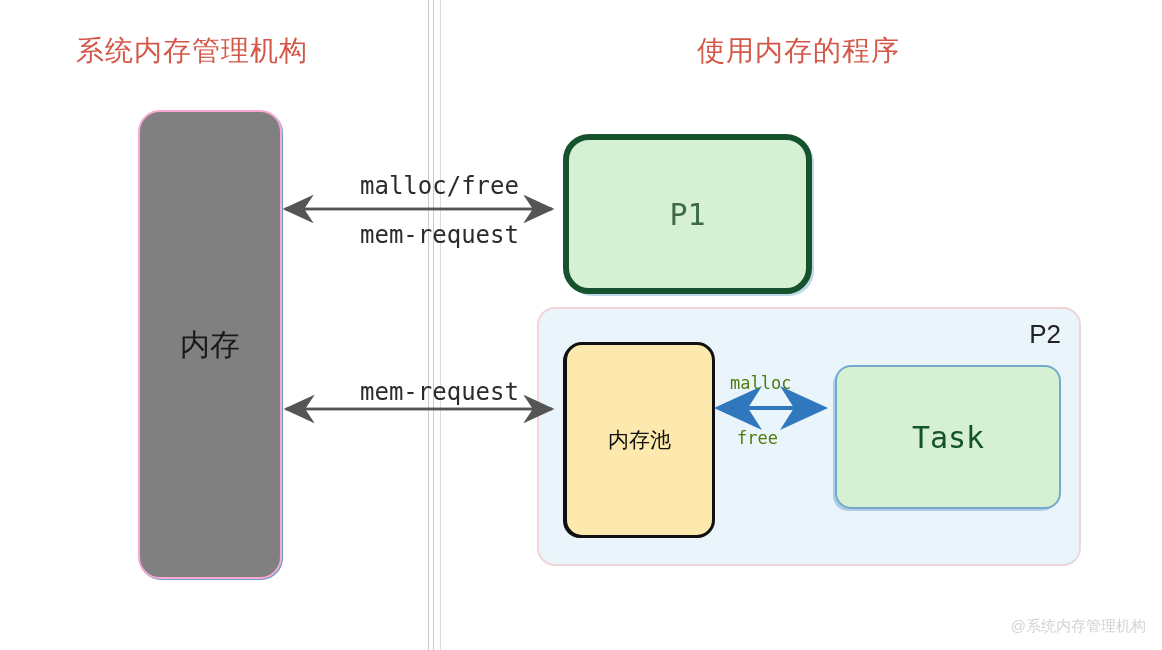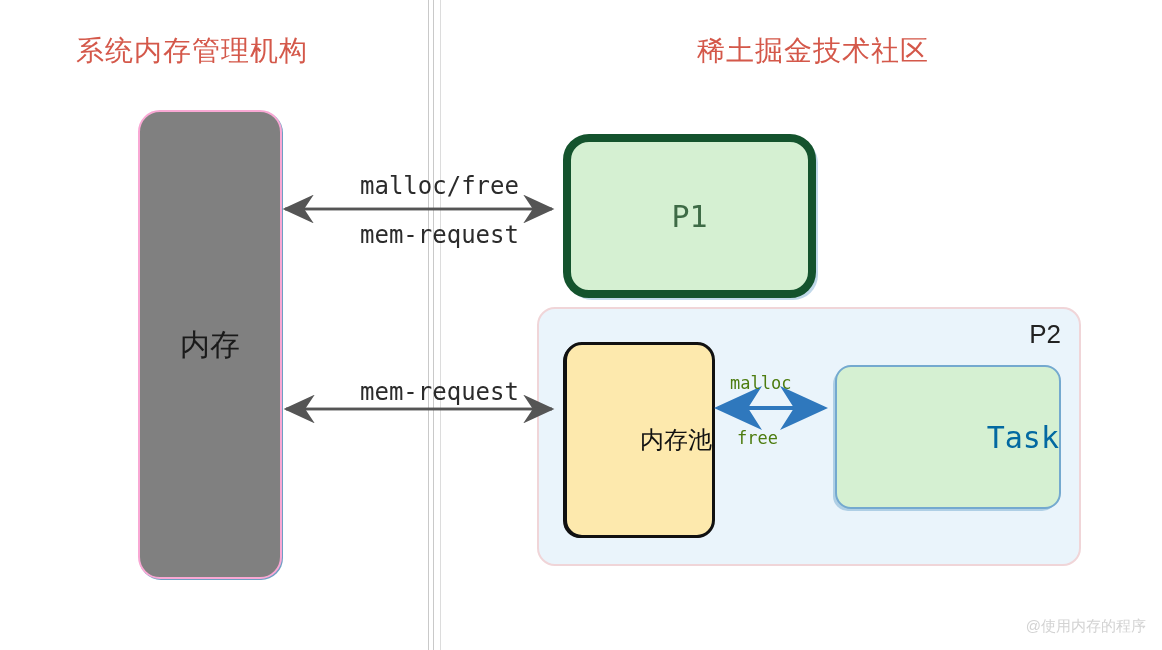--- a/index.html
+++ b/index.html
@@ -64,21 +64,21 @@
     font-family: "Liberation Sans", sans-serif;
   }
 
   
   #p1-box {
     left: 563px;
     top: 134px;
     width: 237px;
     height: 148px;
     background: #d5f0d2;
-    border: 8px solid #14532d;
+    border: 6px solid #14532d;
     border-radius: 26px;
     box-shadow: 3px 3px 0 -1px rgba(116,169,207,0.45);
   }
   #p1-box .box-label {
     position: absolute;
     left: 0; right: 0;
     top: 50%;
     transform: translateY(-50%);
     text-align: center;
     font-size: 30px;
@@ -115,45 +115,45 @@
     background: #fde9ad;
     border: 3px solid #111111;
     border-radius: 18px;
     box-shadow: -2px 1px 0 -1px #111111;
   }
   #pool-box .box-label {
     position: absolute;
     left: 0; right: 0;
     top: 50%;
     transform: translateY(-50%);
-    text-align: right;
-    font-size: 24px;
+    text-align: center;
+    font-size: 21px;
     color: #111111;
     font-family: "Liberation Sans", sans-serif;
   }
 
   
   #task-box {
     left: 296px;
     top: 56px;
     width: 222px;
     height: 140px;
     background: #d5f0d2;
     border: 2px solid #74a9cf;
     border-radius: 16px;
     box-shadow: -3px 3px 0 -1px rgba(116,169,207,0.5);
   }
   #task-box .box-label {
     position: absolute;
     left: 0; right: 0;
     top: 50%;
     transform: translateY(-50%);
-    text-align: right;
+    text-align: center;
     font-size: 30px;
-    color: #0369a1;
+    color: #14532d;
     font-family: "DejaVu Sans Mono", monospace;
   }
 
   
   .arrow-label {
     font-family: "DejaVu Sans Mono", monospace;
     font-size: 24px;
     white-space: nowrap;
   }
   .gray-label { color: #2b2b2b; }
@@ -186,21 +186,21 @@
 </head>
 <body>
 
 <div id="canvas">
 
   <div class="abs divider-line" id="divider-a"></div>
   <div class="abs divider-line" id="divider-b"></div>
   <div class="abs divider-line" id="divider-c"></div>
 
   <div class="abs section-title" id="title-left">系统内存管理机构</div>
-  <div class="abs section-title" id="title-right">稀土掘金技术社区</div>
+  <div class="abs section-title" id="title-right">使用内存的程序</div>
 
   <div class="abs" id="memory-box">
     <div class="box-label">内存</div>
   </div>
 
   <div class="abs" id="p1-box">
     <div class="box-label">P1</div>
   </div>
 
   <div class="abs" id="p2-container">
@@ -246,15 +246,15 @@
       <line x1="824" y1="408" x2="718" y2="408" stroke="#2f78bd" stroke-width="4" marker-end="url(#blue-head-l)"></line>
     </g>
   </svg>
 
   <div class="abs arrow-label gray-label" id="lbl-malloc-free">malloc/free</div>
   <div class="abs arrow-label gray-label" id="lbl-mem-req-1">mem-request</div>
   <div class="abs arrow-label gray-label" id="lbl-mem-req-2">mem-request</div>
   <div class="abs arrow-label blue-label" id="lbl-malloc-inner">malloc</div>
   <div class="abs arrow-label blue-label" id="lbl-free-inner">free</div>
 
-  <div class="abs" id="watermark">@使用内存的程序</div>
+  <div class="abs" id="watermark">@系统内存管理机构</div>
 
 </div>
 
 </body></html>

